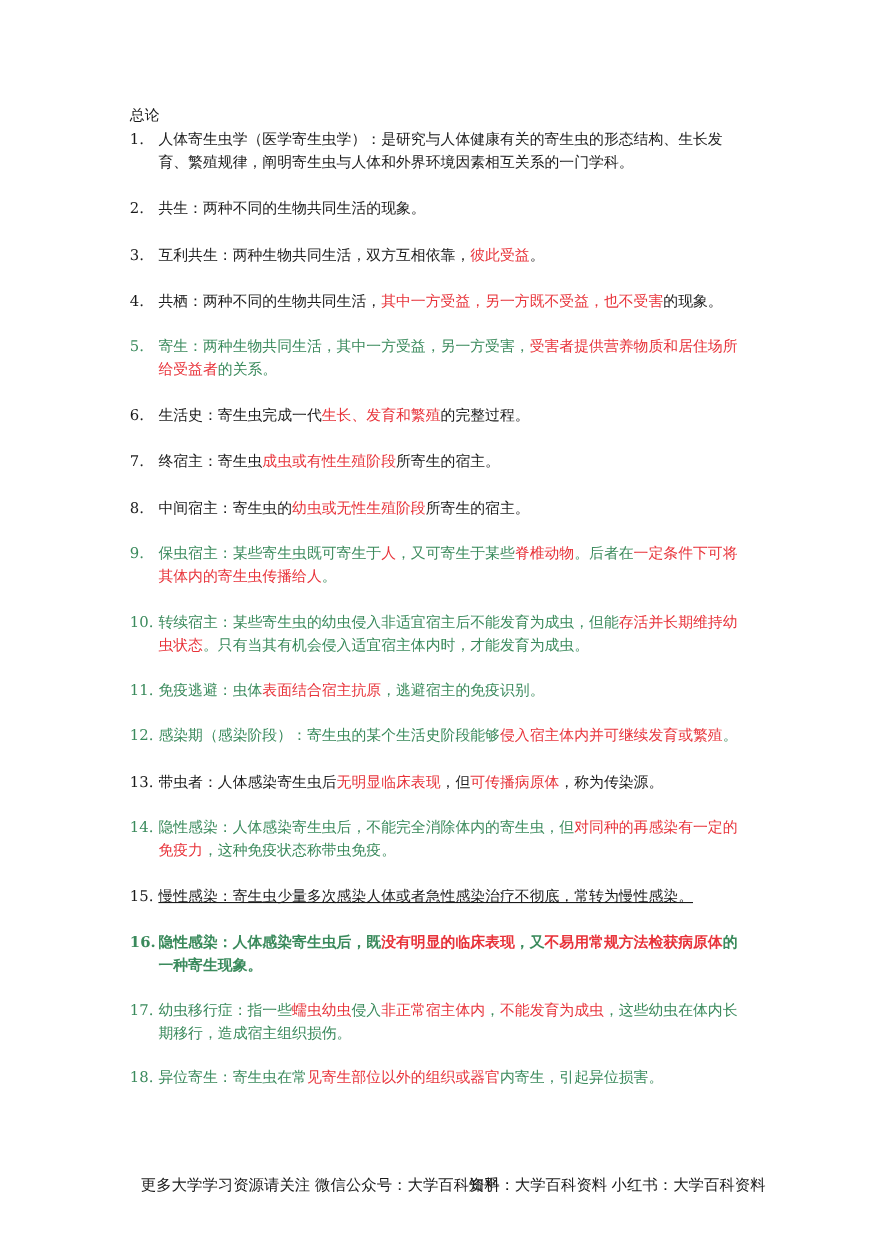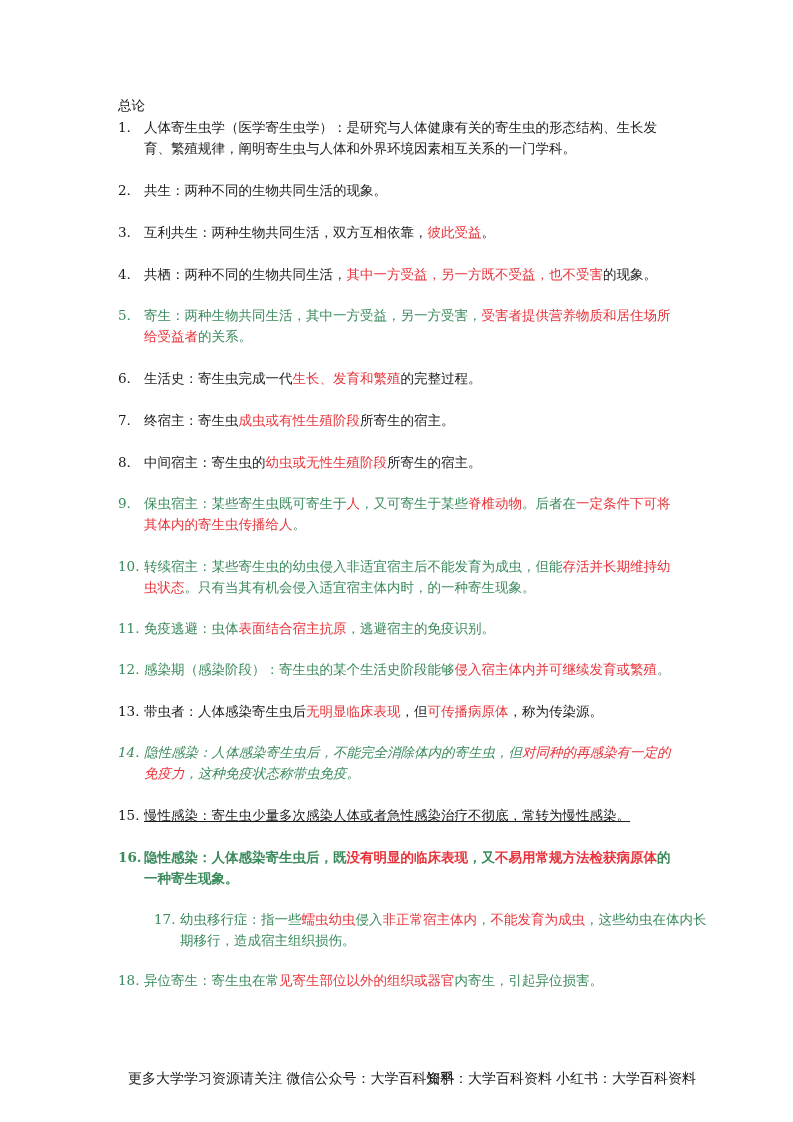--- a/index.html
+++ b/index.html
@@ -100,47 +100,47 @@
       <div class="item" style="top: 452px;">
         <span class="num c-black">8.</span>
         <span class="body"><span class="c-black">中间宿主：寄生虫的</span><span class="c-red">幼虫或无性生殖阶段</span><span class="c-black">所寄生的宿主。</span></span>
       </div>
       <div class="item" style="top: 493px;">
         <span class="num c-green">9.</span>
         <span class="body"><span class="c-green">保虫宿主：某些寄生虫既可寄生于</span><span class="c-red">人</span><span class="c-green">，又可寄生于某些</span><span class="c-red">脊椎动物</span><span class="c-green">。后者在</span><span class="c-red">一定条件下可将其体内的寄生虫传播给人</span><span class="c-green">。</span></span>
       </div>
       <div class="item" style="top: 556px;">
         <span class="num c-green">10.</span>
-        <span class="body"><span class="c-green">转续宿主：某些寄生虫的幼虫侵入非适宜宿主后不能发育为成虫，但能</span><span class="c-red">存活并长期维持幼虫状态</span><span class="c-green">。只有当其有机会侵入适宜宿主体内时，的一种寄生现象。</span></span>
+        <span class="body"><span class="c-green">转续宿主：某些寄生虫的幼虫侵入非适宜宿主后不能发育为成虫，但能</span><span class="c-red">存活并长期维持幼虫状态</span><span class="c-green">。只有当其有机会侵入适宜宿主体内时，才能发育为成虫。</span></span>
       </div>
       <div class="item" style="top: 618px;">
         <span class="num c-green">11.</span>
         <span class="body"><span class="c-green">免疫逃避：虫体</span><span class="c-red">表面结合宿主抗原</span><span class="c-green">，逃避宿主的免疫识别。</span></span>
       </div>
       <div class="item" style="top: 659px;">
         <span class="num c-green">12.</span>
         <span class="body"><span class="c-green">感染期（感染阶段）：寄生虫的某个生活史阶段能够</span><span class="c-red">侵入宿主体内并可继续发育或繁殖</span><span class="c-green">。</span></span>
       </div>
       <div class="item" style="top: 701px;">
         <span class="num c-black">13.</span>
         <span class="body"><span class="c-black">带虫者：人体感染寄生虫后</span><span class="c-red">无明显临床表现</span><span class="c-black">，但</span><span class="c-red">可传播病原体</span><span class="c-black">，称为传染源。</span></span>
       </div>
-      <div class="item" style="top: 742px; font-style: italic;">
+      <div class="item" style="top: 742px;">
         <span class="num c-green">14.</span>
         <span class="body"><span class="c-green">隐性感染：人体感染寄生虫后，不能完全消除体内的寄生虫，但</span><span class="c-red">对同种的再感染有一定的免疫力</span><span class="c-green">，这种免疫状态称带虫免疫。</span></span>
       </div>
       <div class="item" style="top: 805px; text-decoration: underline;">
         <span class="num c-black">15.</span>
         <span class="body"><span class="c-black">慢性感染：寄生虫少量多次感染人体或者急性感染治疗不彻底，常转为慢性感染。</span></span>
       </div>
       <div class="item" style="top: 847px; font-weight: bold;">
         <span class="num c-green">16.</span>
         <span class="body"><span class="c-green">隐性感染：人体感染寄生虫后，既</span><span class="c-red">没有明显的临床表现</span><span class="c-green">，又</span><span class="c-red">不易用常规方法检获病原体</span><span class="c-green">的一种寄生现象。</span></span>
       </div>
-      <div class="item" style="top: 909px; margin-left: 36px;">
+      <div class="item" style="top: 909px;">
         <span class="num c-green">17.</span>
         <span class="body"><span class="c-green">幼虫移行症：指一些</span><span class="c-red">蠕虫幼虫</span><span class="c-green">侵入</span><span class="c-red">非正常宿主体内</span><span class="c-green">，</span><span class="c-red">不能发育为成虫</span><span class="c-green">，这些幼虫在体内长期移行，造成宿主组织损伤。</span></span>
       </div>
       <div class="item" style="top: 970px;">
         <span class="num c-green">18.</span>
         <span class="body"><span class="c-green">异位寄生：寄生虫在常</span><span class="c-red">见寄生部位以外的组织或器官</span><span class="c-green">内寄生，引起异位损害。</span></span>
       </div>
     </div>
 
   <div class="footer">

